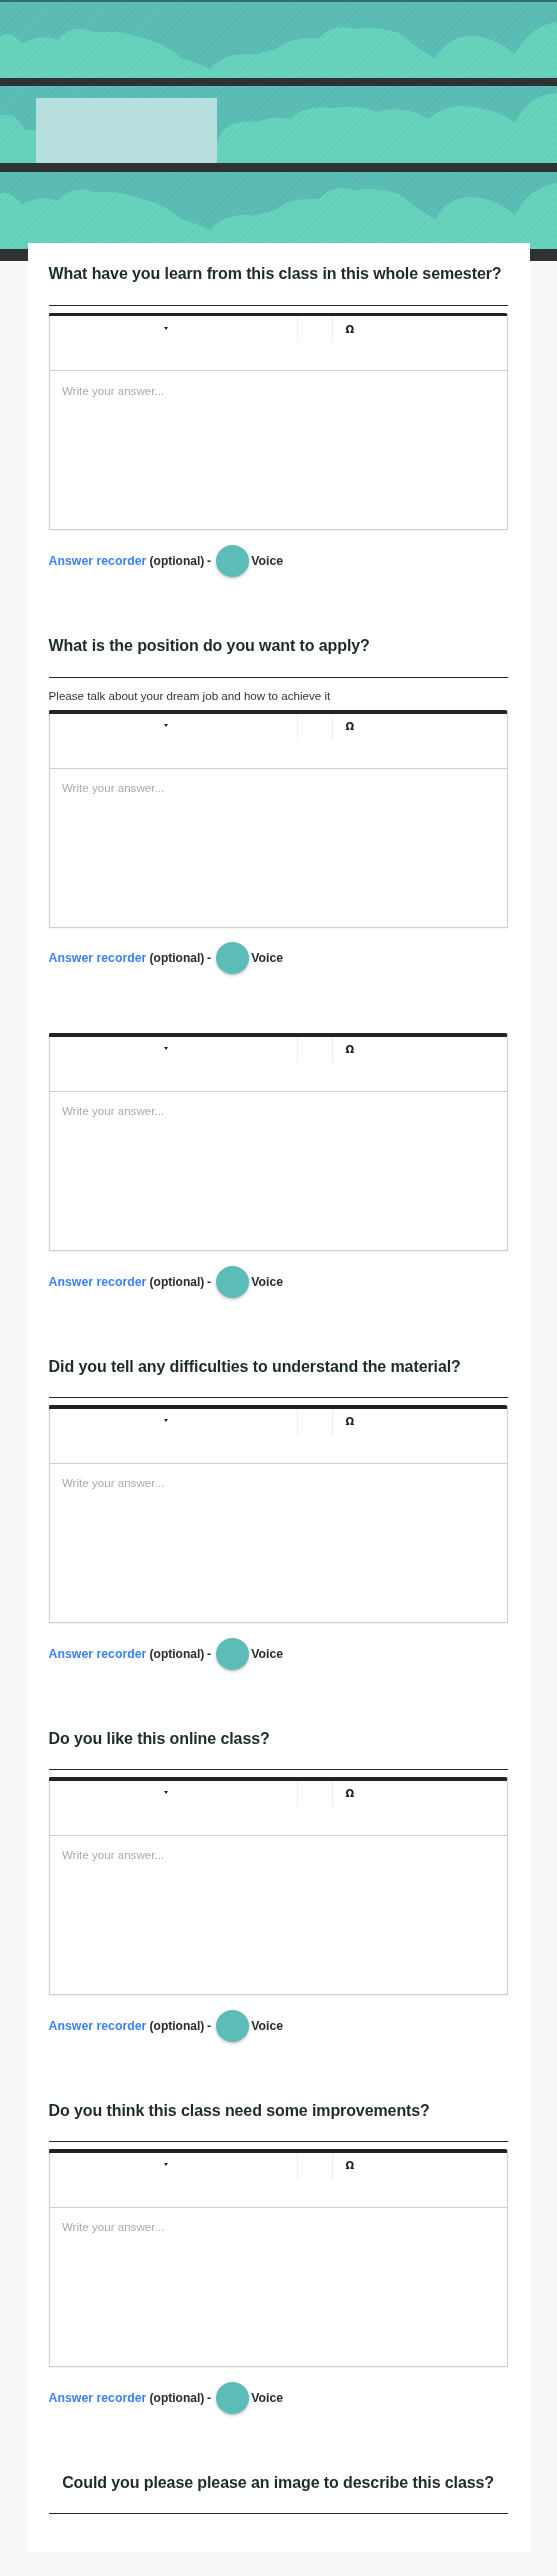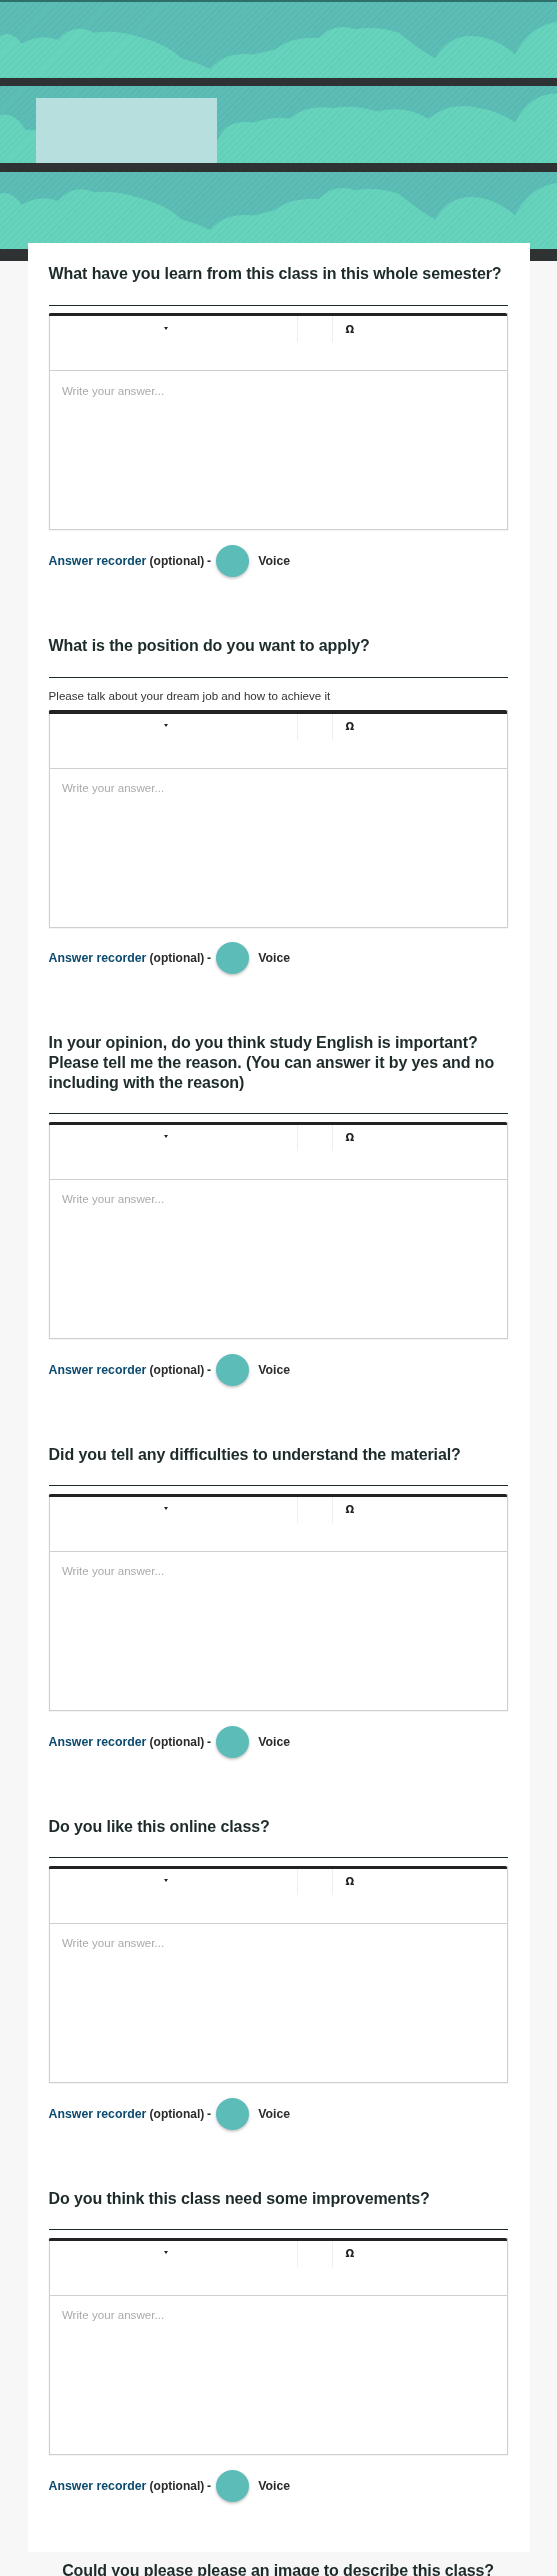--- a/index.html
+++ b/index.html
@@ -34,25 +34,25 @@
   .toolbar { position: relative; height: 55px; border-bottom: 1.5px solid #cfcfcf; }
   .tb-dropdown { position: absolute; left: 0; top: 0; width: 247px; height: 26px; cursor: pointer; }
   .tb-arrow { position: absolute; left: 114px; top: 10.2px; width: 0; height: 0; border-left: 2.9px solid transparent; border-right: 2.9px solid transparent; border-top: 3.6px solid #222; }
   .tb-sep { position: absolute; top: 0; width: 0.7px; height: 26px; background: #eee; }
   .tb-sep.s1 { left: 247px; }
   .tb-sep.s2 { left: 282px; }
   .tb-omega { position: absolute; left: 296px; top: 7.3px; font-size: 10.2px; font-weight: bold; color: #222; cursor: pointer; font-family: "DejaVu Sans", sans-serif; }
   .editor-area { height: 158px; padding: 12.3px 12.3px; font-size: 11.6px; color: #aaa; outline: none; }
 
   .recorder { display: flex; align-items: center; height: 32px; margin-top: 14.5px; }
-  .rec-label { font-size: 12.3px; font-weight: bold; color: #0c4a6e; }
+  .rec-label { font-size: 12.3px; font-weight: bold; color: #3b82f6; }
   .rec-optional { font-size: 12px; font-weight: bold; color: #2b2b2b; }
   .rec-dash { font-size: 12.3px; font-weight: bold; color: #2b2b2b; margin-left: 2.9px; }
   .rec-btn { width: 33px; height: 32px; border-radius: 50%; background: #5bbcb8; box-shadow: 0 1.5px 2.9px rgba(0,0,0,0.25); margin-left: 5.1px; cursor: pointer; }
-  .rec-voice { font-size: 12.3px; font-weight: bold; color: #2b2b2b; margin-left: 9px; }
+  .rec-voice { font-size: 12.3px; font-weight: bold; color: #2b2b2b; margin-left: 2px; }
 </style>
 </head>
 <body>
 
 <div class="header">
   <div class="band band-1">
     <svg width="557" height="78" viewBox="0 0 768 107">
       <path d="M0,50 Q15,40 30,60 Q55,45 80,55 Q100,30 130,45 Q160,40 190,50 Q230,60 250,80 Q270,85 290,95 Q310,70 350,75 Q370,70 380,68 Q400,50 440,52 Q460,30 490,40 Q520,35 550,45 Q580,70 600,80 Q620,45 660,50 Q690,55 710,75 Q730,35 768,30 L768,107 L0,107 Z" fill="#66d4bc"></path>
     </svg>
   </div>
@@ -113,21 +113,20 @@
       <div class="editor-area" contenteditable="true" style="">Write your answer...</div>
     </div>
     <div class="recorder">
       <span class="rec-label">Answer recorder</span>&nbsp;<span class="rec-optional">(optional)</span><span class="rec-dash">-</span>
       <span class="rec-btn"></span>
       <span class="rec-voice">Voice</span>
     </div>
   </div>
 
   <div class="question">
-    <h2 class="q-title">In your opinion, do you think study English is important? Please tell me the reason. (You can answer it by yes and no including with the reason)</h2>
     <div class="editor">
       <div class="editor-topbar"></div>
       <div class="toolbar">
         <div class="tb-dropdown">
             <span class="tb-arrow"></span>
           </div>
         <span class="tb-sep s1"></span>
         <span class="tb-sep s2"></span>
         <span class="tb-omega">Ω</span>
       </div>

